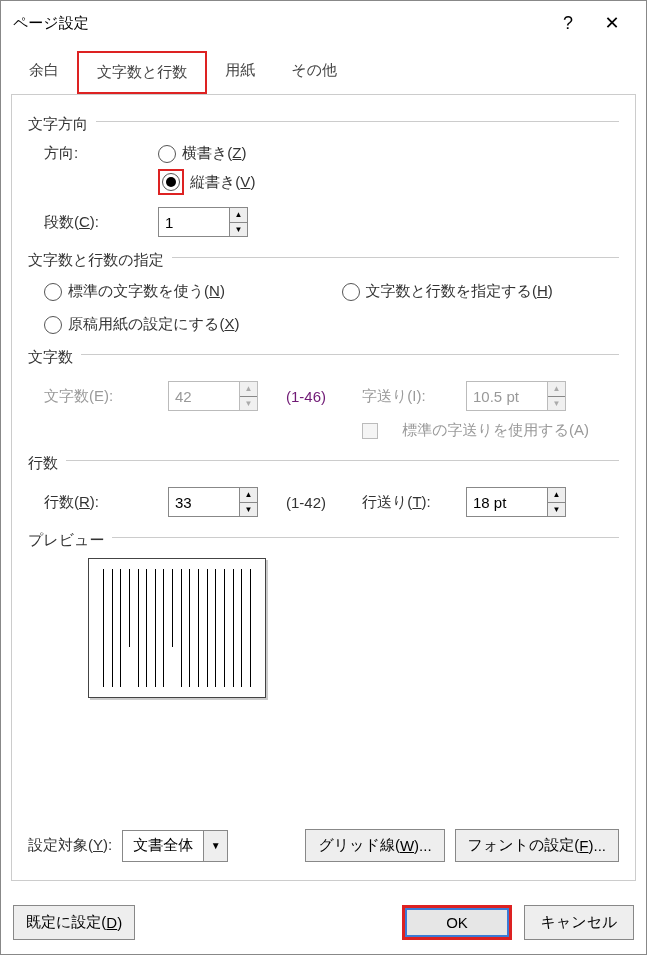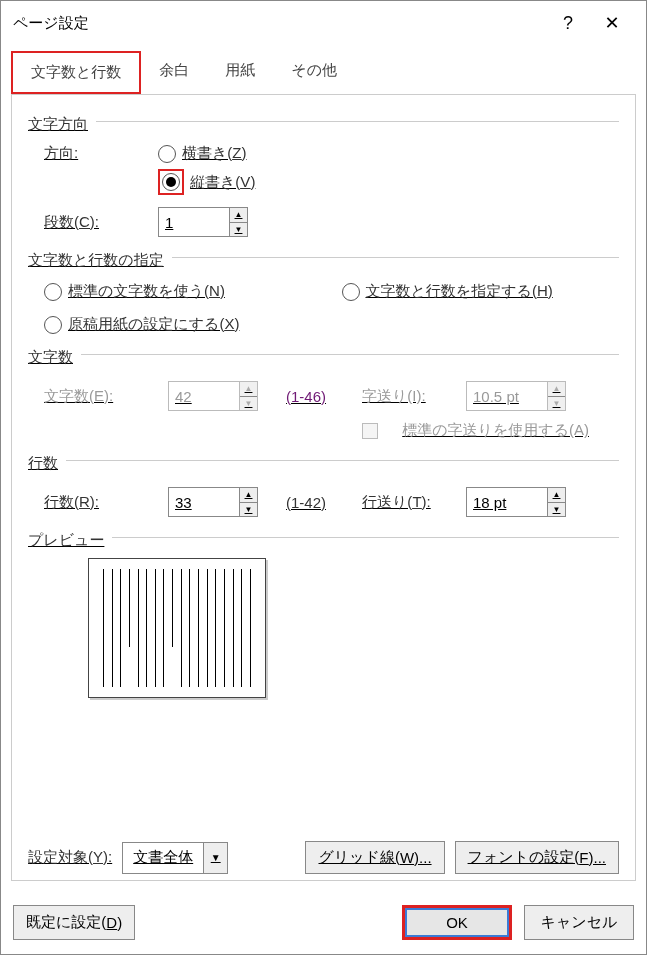--- a/index.html
+++ b/index.html
@@ -39,25 +39,24 @@
       color: #444;
     }
     .tab.active {
       border: 2px solid #d22;
       background: #fff;
       position: relative;
     }
     .panel {
       border: 1px solid #ccc;
       border-top: none;
-      padding: 14px 16px 6px 16px;
+      padding: 14px 16px 18px 16px;
       flex: 1;
       display: flex;
       flex-direction: column;
-      text-decoration: underline;
     }
     .group-label {
       font-size: 15px;
       color: #333;
       margin-top: 6px;
       position: relative;
     }
     .group-line {
       display: flex;
       align-items: center;
@@ -185,22 +184,22 @@
 
 <div class="titlebar">
   <div class="title">ページ設定</div>
   <div class="help">?</div>
   <div class="close">✕</div>
 </div>
 
 <div class="content">
 
   <div class="tabs">
+    <div class="tab">余白</div>
     <div class="tab active">文字数と行数</div>
-    <div class="tab">余白</div>
     <div class="tab">用紙</div>
     <div class="tab">その他</div>
   </div>
 
   <div class="panel">
 
     <div class="group-line">
       <span class="group-label">文字方向</span>
       <div class="line"></div>
     </div>

